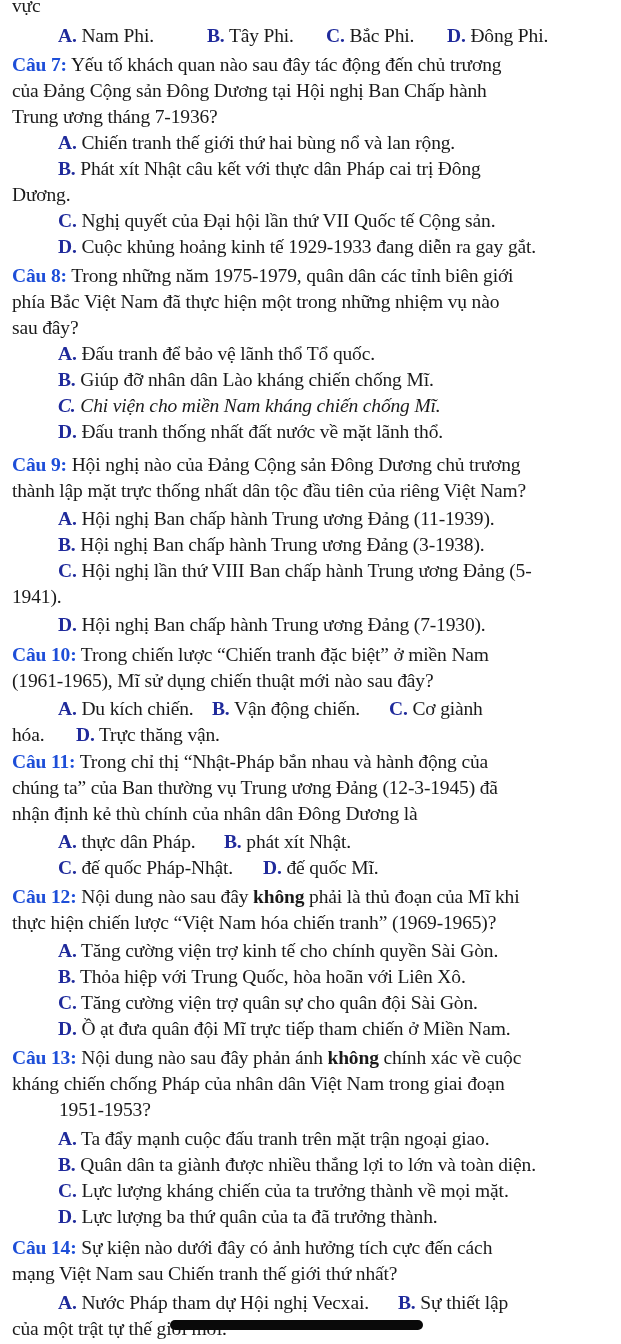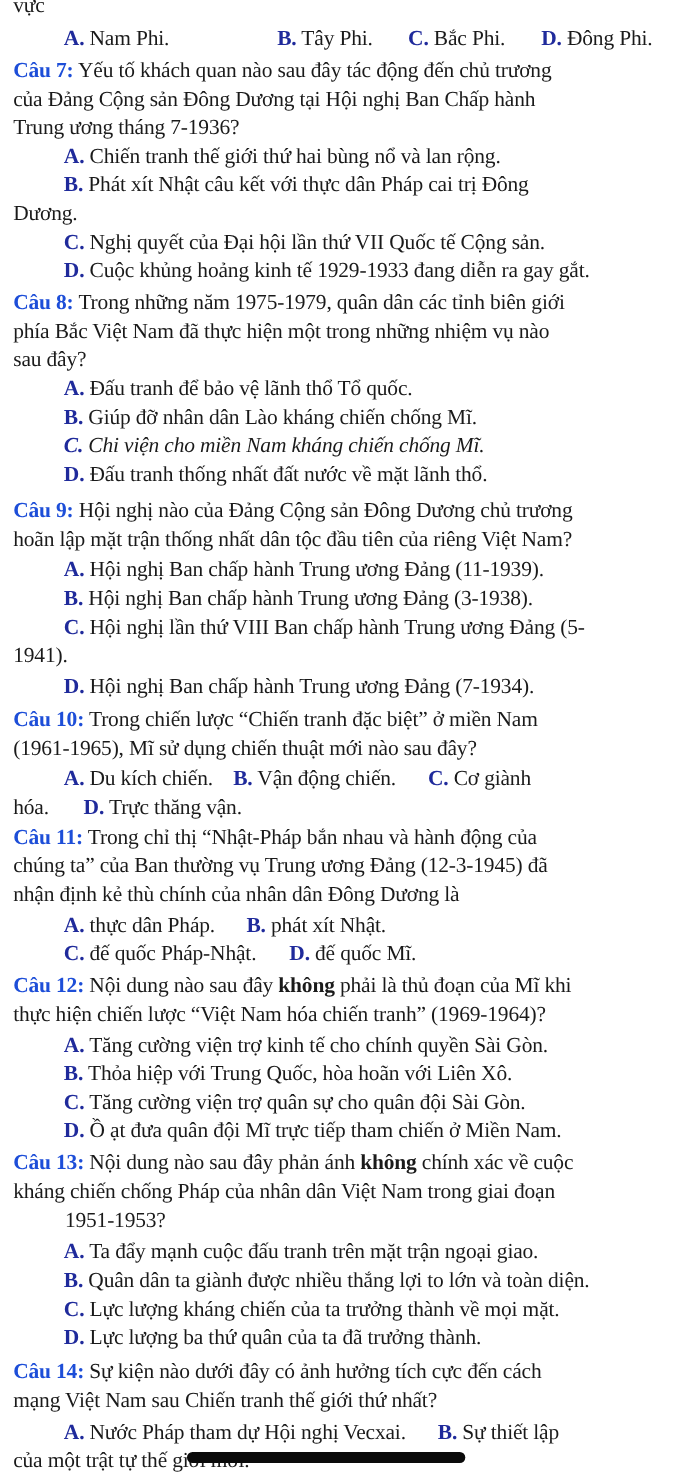--- a/index.html
+++ b/index.html
@@ -24,47 +24,47 @@
     }
   </style>
 </head>
 <body>
 
 <div class="page">
 
   <div class="line" style="top:-6px;">vực</div>
 
   <div class="line ind" style="top:24px;">
-    <span class="opt" style="width:149px;"><span class="lbl">A.</span> <span>Nam Phi.</span></span><span class="opt" style="width:119px;margin-left:45px;"><span class="lbl">B.</span> <span>Tây Phi.</span></span><span class="opt" style="width:121px;"><span class="lbl">C.</span> <span>Bắc Phi.</span></span><span class="opt"><span class="lbl">D.</span> <span>Đông Phi.</span></span>
+    <span class="opt" style="width:149px;"><span class="lbl">A.</span> <span>Nam Phi.</span></span><span class="opt" style="width:119px;"><span class="lbl">B.</span> <span>Tây Phi.</span></span><span class="opt" style="width:121px;"><span class="lbl">C.</span> <span>Bắc Phi.</span></span><span class="opt"><span class="lbl">D.</span> <span>Đông Phi.</span></span>
   </div>
 
   <div class="line" style="top:53px;"><span class="q">Câu 7:</span><span> Yếu tố khách quan nào sau đây tác động đến chủ trương</span></div>
   <div class="line" style="top:79px;">của Đảng Cộng sản Đông Dương tại Hội nghị Ban Chấp hành</div>
   <div class="line" style="top:105px;">Trung ương tháng 7-1936?</div>
   <div class="line ind" style="top:131px;"><span class="lbl">A.</span><span> Chiến tranh thế giới thứ hai bùng nổ và lan rộng.</span></div>
   <div class="line ind" style="top:157px;"><span class="lbl">B.</span><span> Phát xít Nhật câu kết với thực dân Pháp cai trị Đông</span></div>
   <div class="line" style="top:183px;">Dương.</div>
   <div class="line ind" style="top:209px;"><span class="lbl">C.</span><span> Nghị quyết của Đại hội lần thứ VII Quốc tế Cộng sản.</span></div>
   <div class="line ind" style="top:235px;text-align:right;"><span class="lbl">D.</span><span> Cuộc khủng hoảng kinh tế 1929-1933 đang diễn ra gay gắt.</span></div>
 
   <div class="line" style="top:264px;"><span class="q">Câu 8:</span><span> Trong những năm 1975-1979, quân dân các tỉnh biên giới</span></div>
   <div class="line" style="top:290px;">phía Bắc Việt Nam đã thực hiện một trong những nhiệm vụ nào</div>
   <div class="line" style="top:316px;">sau đây?</div>
   <div class="line ind" style="top:342px;"><span class="lbl">A.</span><span> Đấu tranh để bảo vệ lãnh thổ Tổ quốc.</span></div>
   <div class="line ind" style="top:368px;"><span class="lbl">B.</span><span> Giúp đỡ nhân dân Lào kháng chiến chống Mĩ.</span></div>
   <div class="line ind" style="top:394px;font-style:italic;"><span class="lbl">C.</span><span> Chi viện cho miền Nam kháng chiến chống Mĩ.</span></div>
   <div class="line ind" style="top:420px;"><span class="lbl">D.</span><span> Đấu tranh thống nhất đất nước về mặt lãnh thổ.</span></div>
 
   <div class="line" style="top:453px;"><span class="q">Câu 9:</span><span> Hội nghị nào của Đảng Cộng sản Đông Dương chủ trương</span></div>
-  <div class="line" style="top:479px;">hoãn lập mặt trận thống nhất dân tộc đầu tiên của riêng Việt Nam?</div>
+  <div class="line" style="top:479px;">thành lập mặt trực thống nhất dân tộc đầu tiên của riêng Việt Nam?</div>
   <div class="line ind" style="top:507px;"><span class="lbl">A.</span><span> Hội nghị Ban chấp hành Trung ương Đảng (11-1939).</span></div>
   <div class="line ind" style="top:533px;"><span class="lbl">B.</span><span> Hội nghị Ban chấp hành Trung ương Đảng (3-1938).</span></div>
   <div class="line ind" style="top:559px;"><span class="lbl">C.</span><span> Hội nghị lần thứ VIII Ban chấp hành Trung ương Đảng (5-</span></div>
   <div class="line" style="top:585px;">1941).</div>
-  <div class="line ind" style="top:613px;"><span class="lbl">D.</span><span> Hội nghị Ban chấp hành Trung ương Đảng (7-1934).</span></div>
+  <div class="line ind" style="top:613px;"><span class="lbl">D.</span><span> Hội nghị Ban chấp hành Trung ương Đảng (7-1930).</span></div>
 
   <div class="line" style="top:643px;"><span class="q">Câu 10:</span><span> Trong chiến lược “Chiến tranh đặc biệt” ở miền Nam</span></div>
   <div class="line" style="top:669px;">(1961-1965), Mĩ sử dụng chiến thuật mới nào sau đây?</div>
   <div class="line ind" style="top:697px;">
     <span class="opt" style="width:154px;"><span class="lbl">A.</span><span> Du kích chiến.</span></span><span class="opt" style="width:177px;"><span class="lbl">B.</span><span> Vận động chiến.</span></span><span class="opt"><span class="lbl">C.</span><span> Cơ giành</span></span>
   </div>
   <div class="line" style="top:723px;">
     <span class="opt" style="width:64px;">hóa.</span><span class="opt"><span class="lbl">D.</span><span> Trực thăng vận.</span></span>
   </div>
 
@@ -72,21 +72,21 @@
   <div class="line" style="top:776px;">chúng ta” của Ban thường vụ Trung ương Đảng (12-3-1945) đã</div>
   <div class="line" style="top:802px;">nhận định kẻ thù chính của nhân dân Đông Dương là</div>
   <div class="line ind" style="top:830px;">
     <span class="opt" style="width:166px;"><span class="lbl">A.</span><span> thực dân Pháp.</span></span><span class="opt"><span class="lbl">B.</span><span> phát xít Nhật.</span></span>
   </div>
   <div class="line ind" style="top:856px;">
     <span class="opt" style="width:205px;"><span class="lbl">C.</span><span> đế quốc Pháp-Nhật.</span></span><span class="opt"><span class="lbl">D.</span><span> đế quốc Mĩ.</span></span>
   </div>
 
   <div class="line" style="top:885px;"><span class="q">Câu 12:</span><span> Nội dung nào sau đây </span><span class="b">không</span><span> phải là thủ đoạn của Mĩ khi</span></div>
-  <div class="line" style="top:911px;">thực hiện chiến lược “Việt Nam hóa chiến tranh” (1969-1964)?</div>
+  <div class="line" style="top:911px;">thực hiện chiến lược “Việt Nam hóa chiến tranh” (1969-1965)?</div>
   <div class="line ind" style="top:939px;"><span class="lbl">A.</span><span> Tăng cường viện trợ kinh tế cho chính quyền Sài Gòn.</span></div>
   <div class="line ind" style="top:965px;"><span class="lbl">B.</span><span> Thỏa hiệp với Trung Quốc, hòa hoãn với Liên Xô.</span></div>
   <div class="line ind" style="top:991px;"><span class="lbl">C.</span><span> Tăng cường viện trợ quân sự cho quân đội Sài Gòn.</span></div>
   <div class="line ind" style="top:1017px;"><span class="lbl">D.</span><span> Ồ ạt đưa quân đội Mĩ trực tiếp tham chiến ở Miền Nam.</span></div>
 
   <div class="line" style="top:1046px;"><span class="q">Câu 13:</span><span> Nội dung nào sau đây phản ánh </span><span class="b">không</span><span> chính xác về cuộc</span></div>
   <div class="line" style="top:1072px;">kháng chiến chống Pháp của nhân dân Việt Nam trong giai đoạn</div>
   <div class="line" style="top:1098px;margin-left:47px;">1951-1953?</div>
   <div class="line ind" style="top:1127px;"><span class="lbl">A.</span><span> Ta đẩy mạnh cuộc đấu tranh trên mặt trận ngoại giao.</span></div>
   <div class="line ind" style="top:1153px;"><span class="lbl">B.</span><span> Quân dân ta giành được nhiều thắng lợi to lớn và toàn diện.</span></div>

